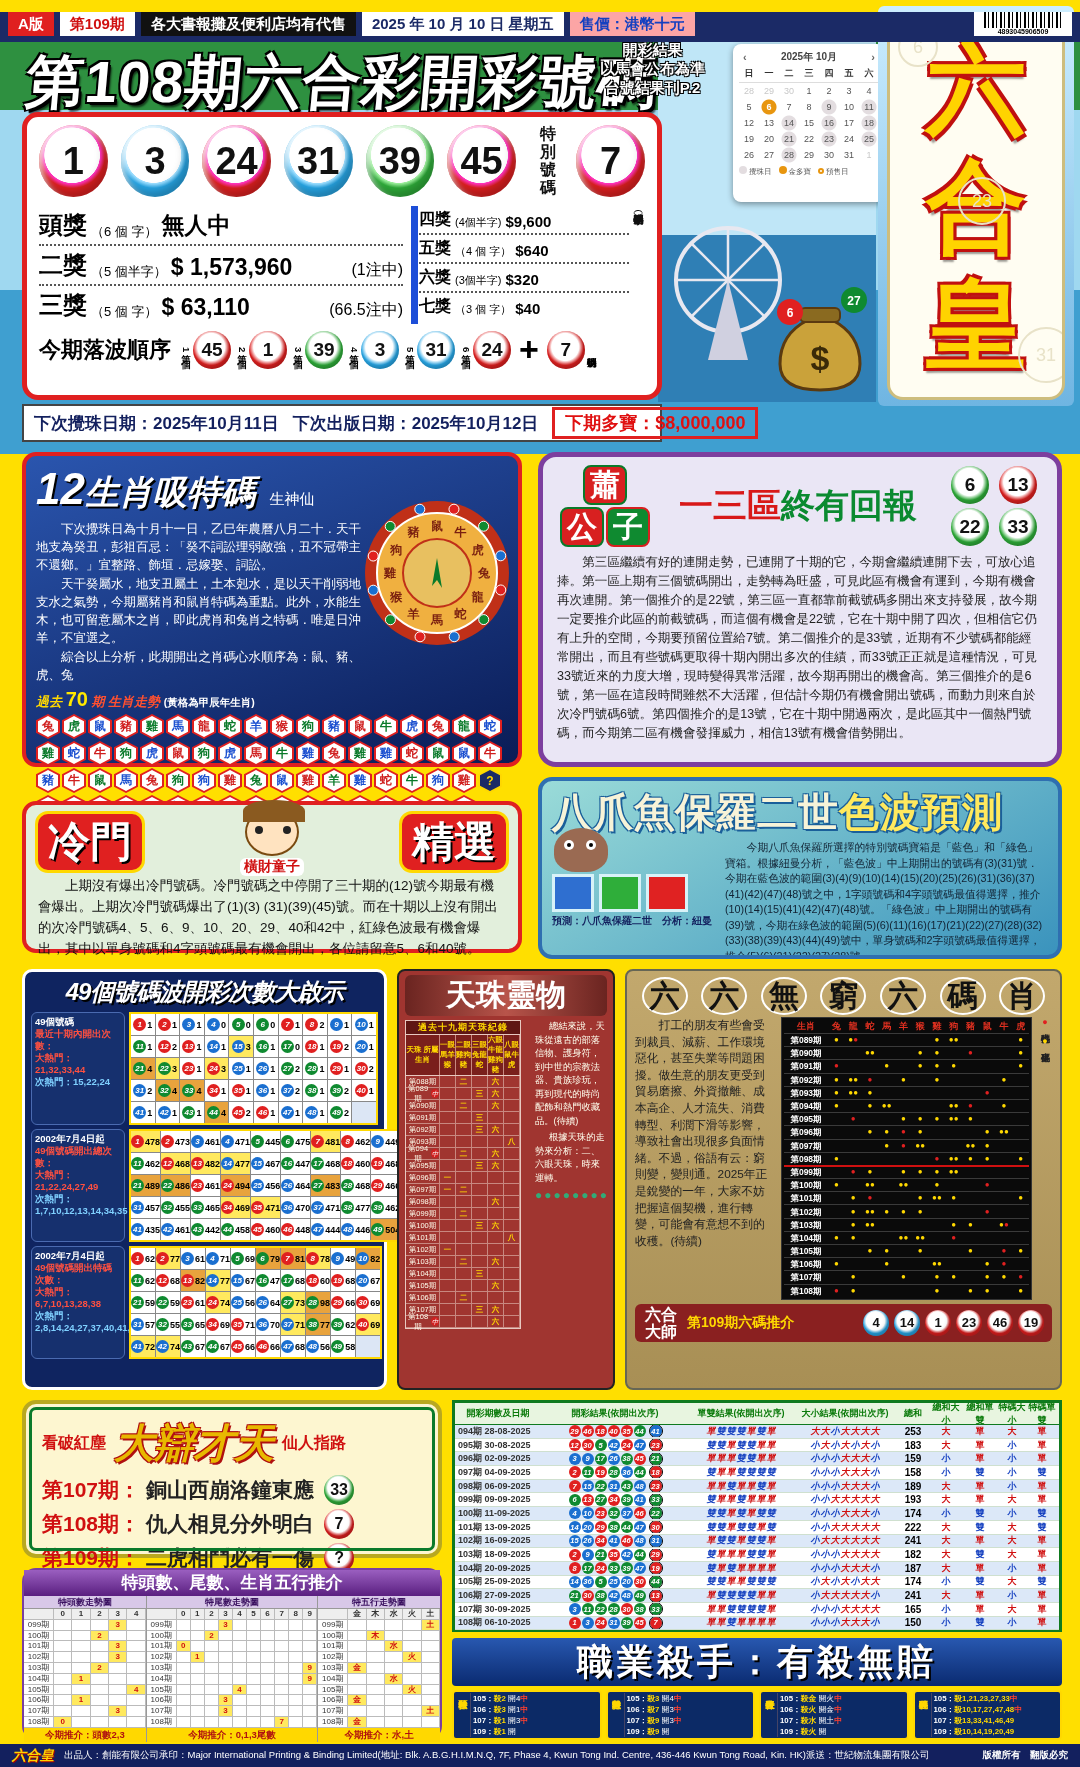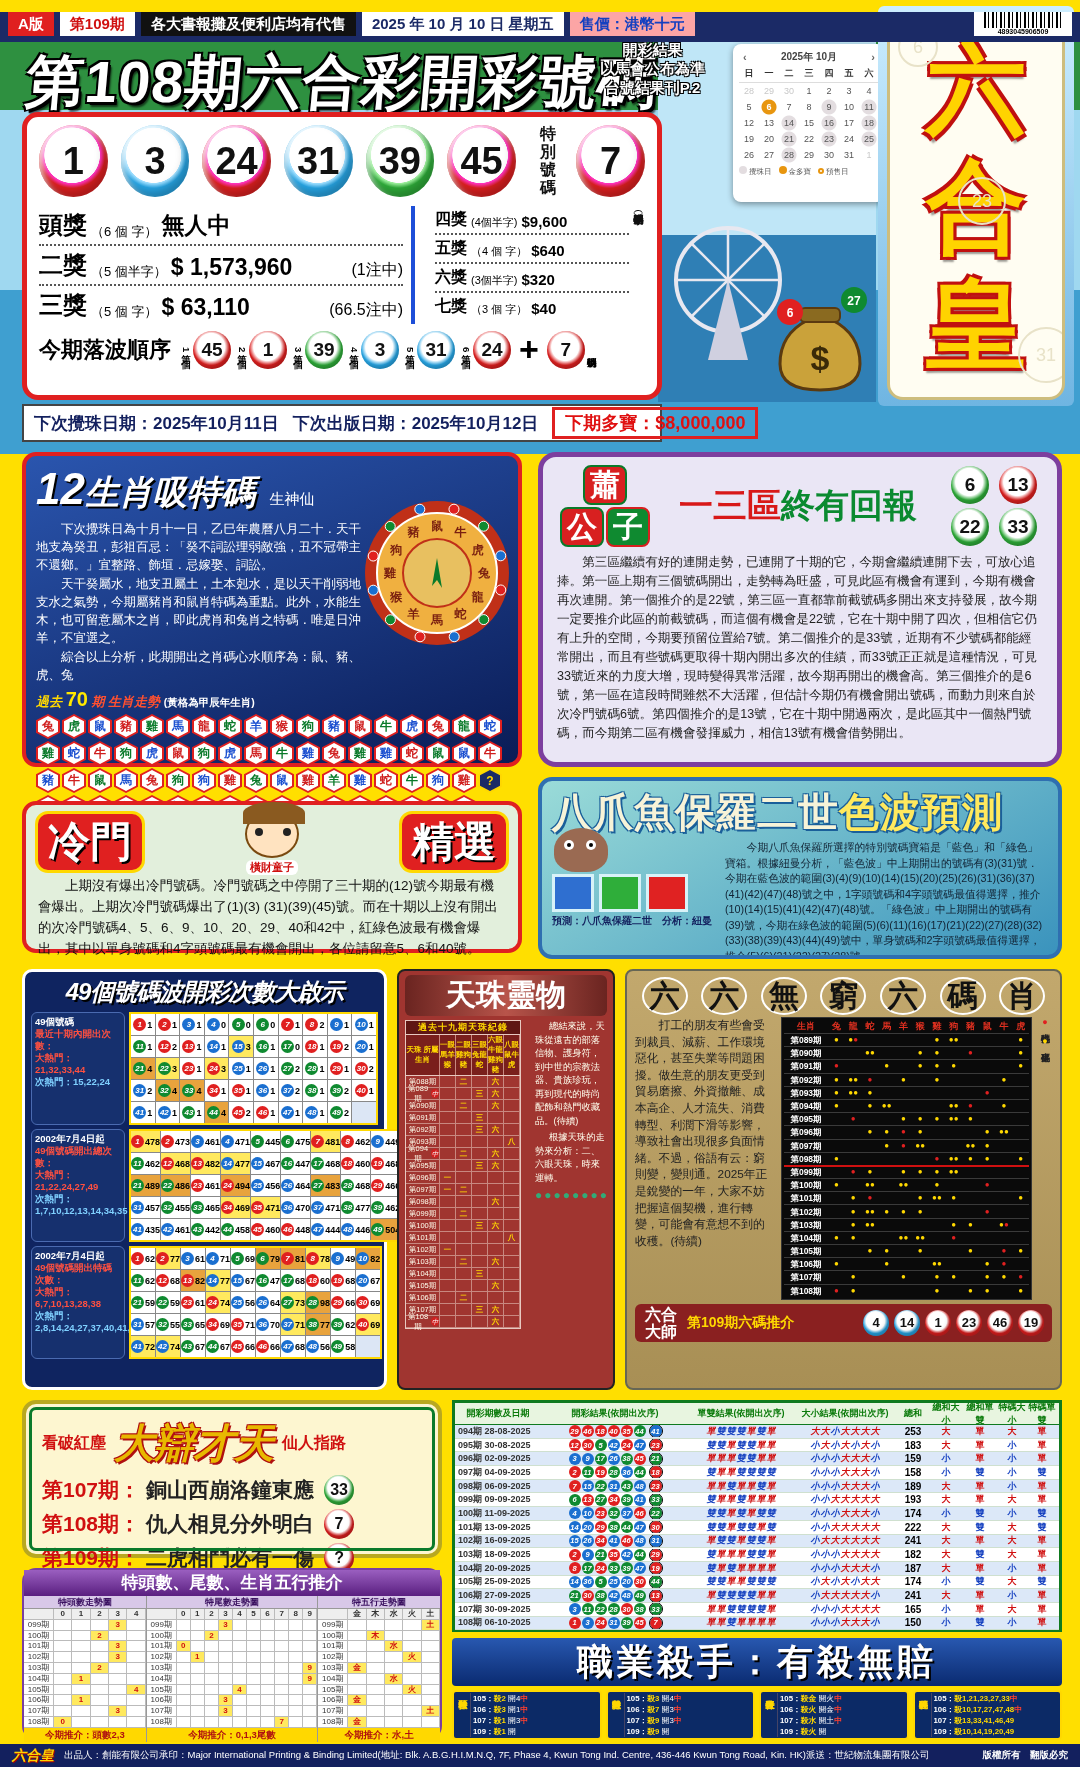--- a/index.html
+++ b/index.html
@@ -42,21 +42,21 @@
 
 .resultcard{position:absolute;left:22px;top:112px;width:640px;height:288px;background:#fff;border:5px solid #e02020;border-radius:16px;z-index:4;padding:8px 12px}
 .balls-row{display:flex;align-items:center;gap:13px}
 .bball{width:72px;height:72px;border-radius:50%;display:flex;align-items:center;justify-content:center;font-size:38px;font-weight:900;color:#111;box-shadow:inset -4px -6px 8px rgba(0,0,0,.25),inset 4px 5px 6px rgba(255,255,255,.8)}
 .bball.red{background:radial-gradient(circle at 48% 42%,#fff 0 50%,#f3b 51% 52%,#e02020 60%)}
 .bball.blue{background:radial-gradient(circle at 48% 42%,#fff 0 50%,#9df 51% 52%,#28a8e8 60%)}
 .bball.green{background:radial-gradient(circle at 48% 42%,#fff 0 50%,#9e9 51% 52%,#2fae3a 60%)}
 .sp-label{font-size:16px;font-weight:900;color:#111;line-height:18px;text-align:center;margin-left:4px;white-space:pre-line}
 .prizes{display:flex;margin-top:8px;border-top:1px solid #fff}
 .pz-left{flex:1;padding-right:8px}
-.pz-right{width:218px;border-left:4px solid #1d4ed8;padding-left:20px}
+.pz-right{width:218px;border-left:7px solid #1d4ed8;padding-left:1px}
 .pz-note{width:16px;writing-mode:vertical-rl;font-size:10px;color:#111;font-weight:bold;line-height:14px}
 .pzrow{display:flex;align-items:flex-end;border-bottom:2px dotted #555;padding:3px 0}
 .pz-left .pzrow:last-child{border-bottom:none}
 .pz-right .pzrow:last-child{border-bottom:none}
 .pzname{font-size:24px;font-weight:900;color:#000}
 .pzunit{font-size:13px;color:#000;margin:0 4px;white-space:nowrap}
 .pzamt{font-size:23px;font-weight:bold;color:#000;white-space:nowrap}
 .pznote{margin-left:auto;font-size:16px;color:#000}
 .pz-right .pzname{font-size:16px}.pz-right .pzunit{font-size:11px}.pz-right .pzamt{font-size:15px}
 .droprow{display:flex;align-items:center;gap:6px;margin-top:6px}
@@ -104,21 +104,21 @@
 .xballs{margin-left:auto;display:grid;grid-template-columns:44px 44px;gap:4px}
 .xtext{font-size:12.6px;line-height:19px;color:#222;margin-top:6px;text-indent:2em}
 
 .coldbox{left:22px;top:801px;width:500px;height:152px;background:#e2efdc;border:4px solid #e02020;padding:4px 12px}
 .coldhead{display:flex;align-items:center;justify-content:space-between;height:66px}
 .coldtitle{font-size:42px;font-weight:900;color:#fff;background:#e02020;padding:0 10px;border-radius:10px;text-shadow:2px 2px 0 #000;box-shadow:0 0 0 3px #ffd800}
 .mascot{display:flex;flex-direction:column;align-items:center}
 .mascot .face{width:54px;height:48px;border-radius:50%;background:#ffe3c0;border:2px solid #7a4a10;position:relative}
 .mascot .face:before{content:"";position:absolute;left:8px;top:16px;width:8px;height:8px;border-radius:50%;background:#222;box-shadow:28px 0 0 #222}
 .mascot .face:after{content:"";position:absolute;left:-4px;top:-10px;width:62px;height:22px;border-radius:50% 50% 0 0;background:#8a5a20}
-.mascot em{font-style:normal;font-size:11px;font-weight:bold;color:#d01010;background:#fff;border-radius:6px;padding:0 4px;margin-top:2px}
+.mascot em{font-style:normal;font-size:14px;font-weight:bold;color:#d01010;background:#fff;border-radius:6px;padding:0 4px;margin-top:2px}
 .coldtext{font-size:13.5px;line-height:21px;color:#111;text-indent:2em}
 
 .octobox{left:538px;top:777px;width:524px;height:182px;background:linear-gradient(150deg,#9adbd8,#3a93bd);border:4px solid #2f6fb0;border-radius:14px;padding:4px 10px;overflow:hidden}
 .octotitle{font-size:40px;font-weight:900;color:#f7f3d8;text-shadow:2px 2px 0 #1a5f9a,-1px -1px 0 #1a5f9a,1px -1px 0 #1a5f9a,-1px 1px 0 #1a5f9a;letter-spacing:1px}
 .octotitle .cb{color:#ffe95e}
 .octorow{display:flex;gap:8px}
 .octoleft{width:165px;position:relative}
 .boxes{display:flex;gap:5px;margin-top:34px}
 .boxes b{width:42px;height:38px;border:3px solid #d8f2f8;display:block}
 .octo{position:absolute;left:2px;top:-12px;width:54px;height:44px;border-radius:50% 50% 40% 40%;background:#9a6a52}

